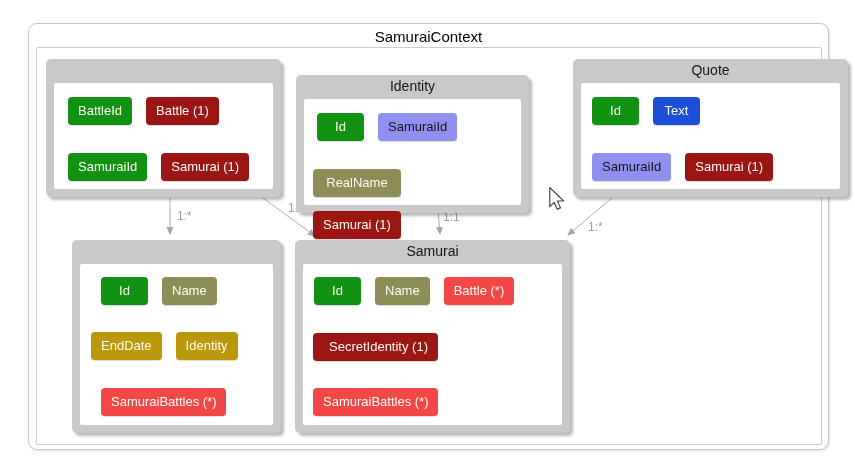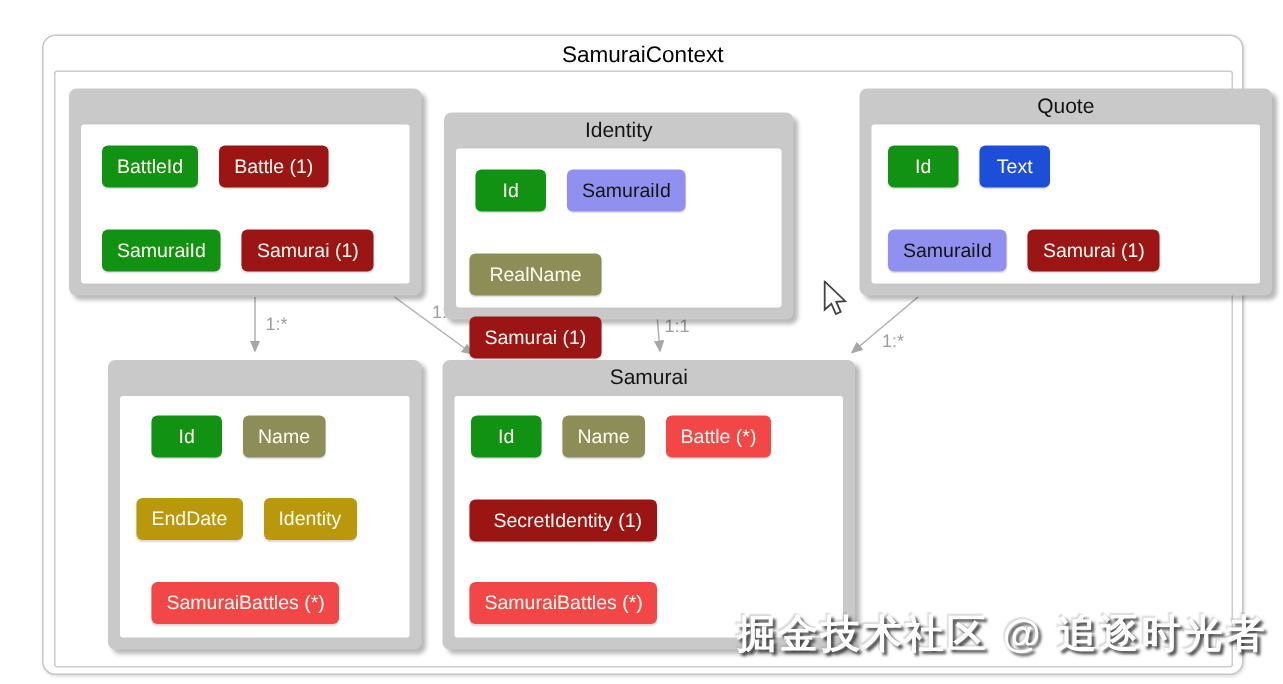--- a/index.html
+++ b/index.html
@@ -152,15 +152,14 @@
         <div class="prop-row" style="left: 18px; top: 148px;">
           <span class="prop-badge" style="background: rgb(243, 71, 71);">SamuraiBattles (*)</span>
         </div>
       </div>
     </div>
 
   <svg class="cursor-svg" width="18" height="24" viewBox="0 0 14 20">
     <path d="M1,0.5 L1,16.2 L4.7,12.9 L7.2,18.6 L9.9,17.4 L7.4,11.8 L12.4,11.5 Z" fill="#ffffff" stroke="#444444" stroke-width="1"></path>
   </svg>
 
-  <div class="watermark">掘金技术社区 @ 追逐时光者</div>
 
 </div>
 
 </body></html>

